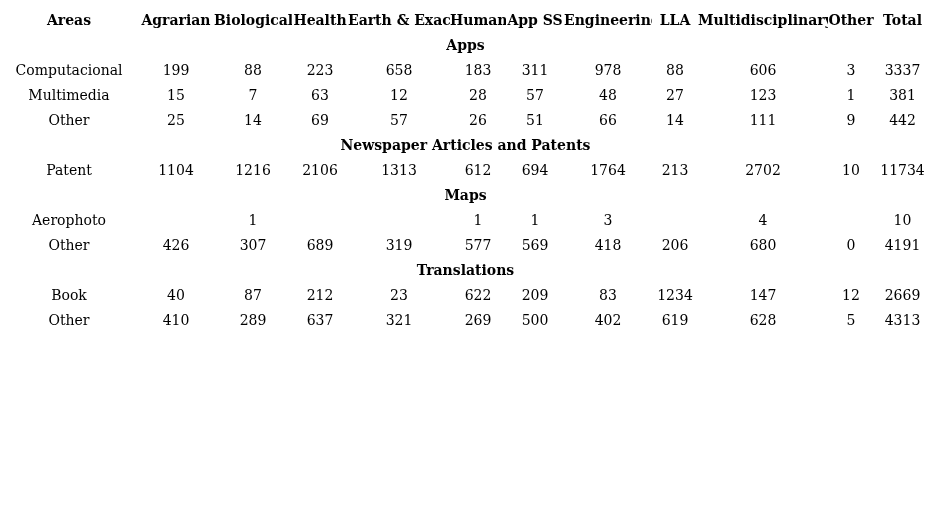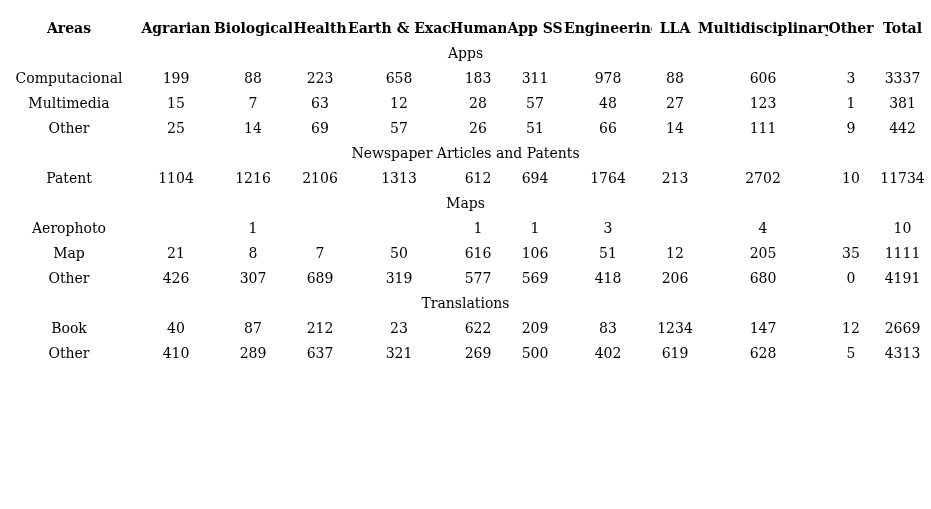--- a/index.html
+++ b/index.html
@@ -11,38 +11,38 @@
     width: 931px;
     height: 509px;
     overflow: hidden;
     font-family: "DejaVu Serif", "Liberation Serif", serif;
     color: #000000;
   }
   table.data-table {
     border-collapse: collapse;
     table-layout: fixed;
     width: 931px;
-    margin-top: 16px;
+    margin-top: 8px;
   }
   table.data-table th,
   table.data-table td {
     padding: 0;
     height: 25px;
     text-align: center;
     vertical-align: middle;
     font-size: 14px;
     line-height: 25px;
     white-space: nowrap;
     overflow: hidden;
   }
   table.data-table th {
     font-weight: bold;
   }
   td.section-title {
-    font-weight: normal;
+    font-weight: bold;
   }
   
   col.c-areas   { width: 138px; }
   col.c-agr     { width: 76px; }
   col.c-bio     { width: 78px; }
   col.c-health  { width: 56px; }
   col.c-earth   { width: 102px; }
   col.c-human   { width: 56px; }
   col.c-appss   { width: 58px; }
   col.c-eng     { width: 88px; }
@@ -159,34 +159,20 @@
         <td></td>
         <td>1</td>
         <td>1</td>
         <td>3</td>
         <td></td>
         <td>4</td>
         <td></td>
         <td>10</td>
       </tr>
       <tr>
-        <td>Map</td>
-        <td>21</td>
-        <td>8</td>
-        <td>7</td>
-        <td>50</td>
-        <td>616</td>
-        <td>106</td>
-        <td>51</td>
-        <td>12</td>
-        <td>205</td>
-        <td>35</td>
-        <td>1111</td>
-      </tr>
-      <tr>
         <td>Other</td>
         <td>426</td>
         <td>307</td>
         <td>689</td>
         <td>319</td>
         <td>577</td>
         <td>569</td>
         <td>418</td>
         <td>206</td>
         <td>680</td>

